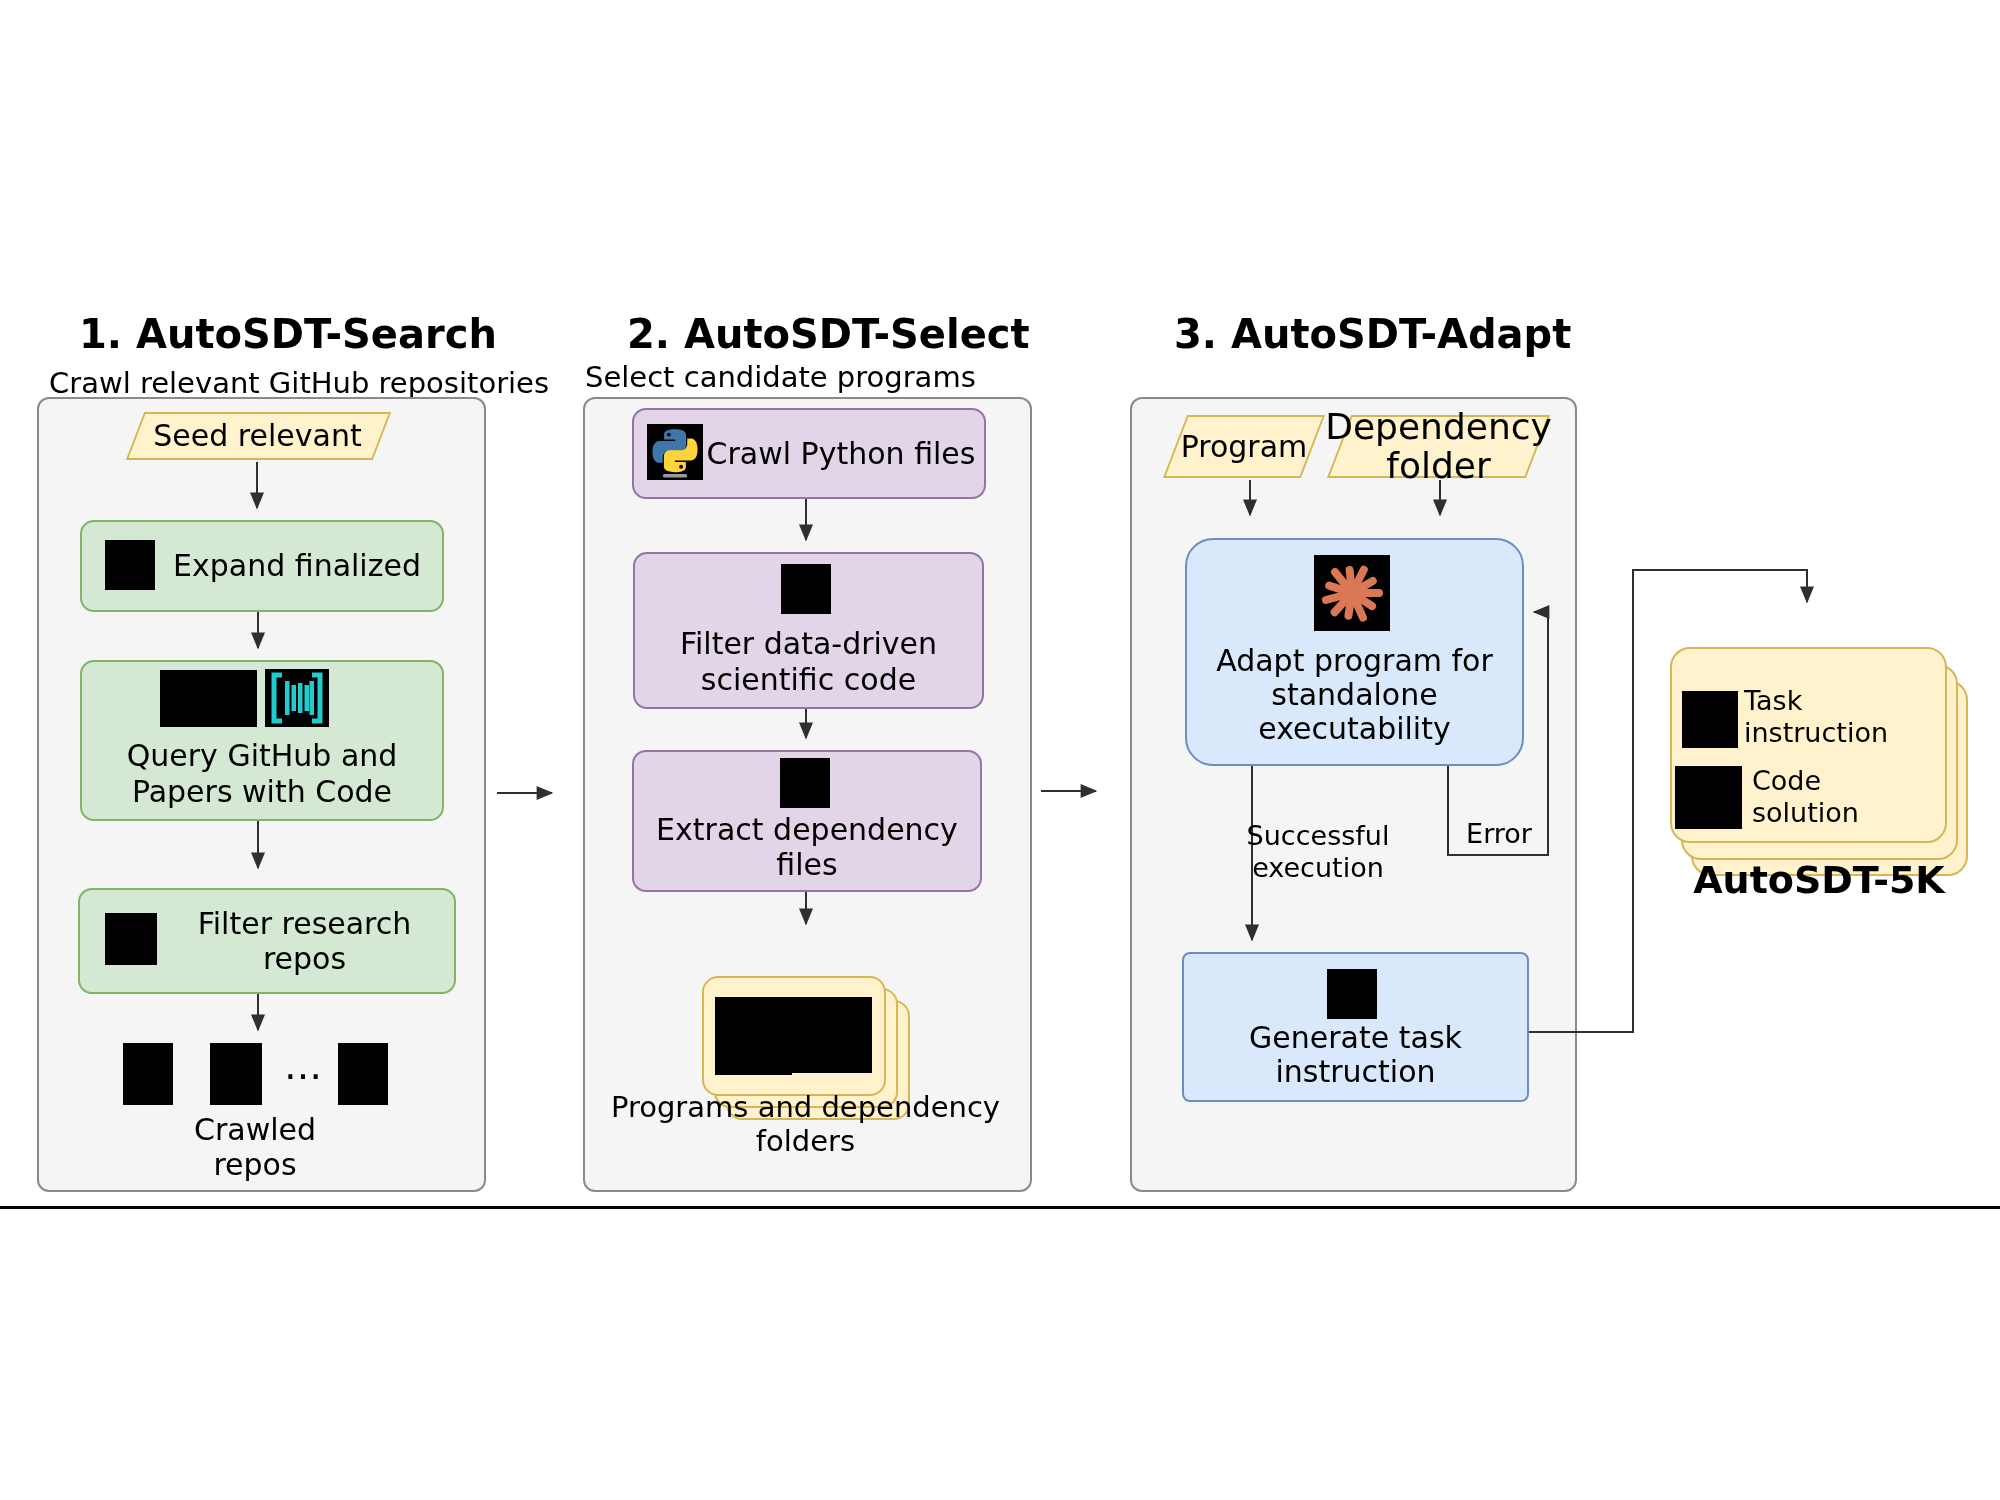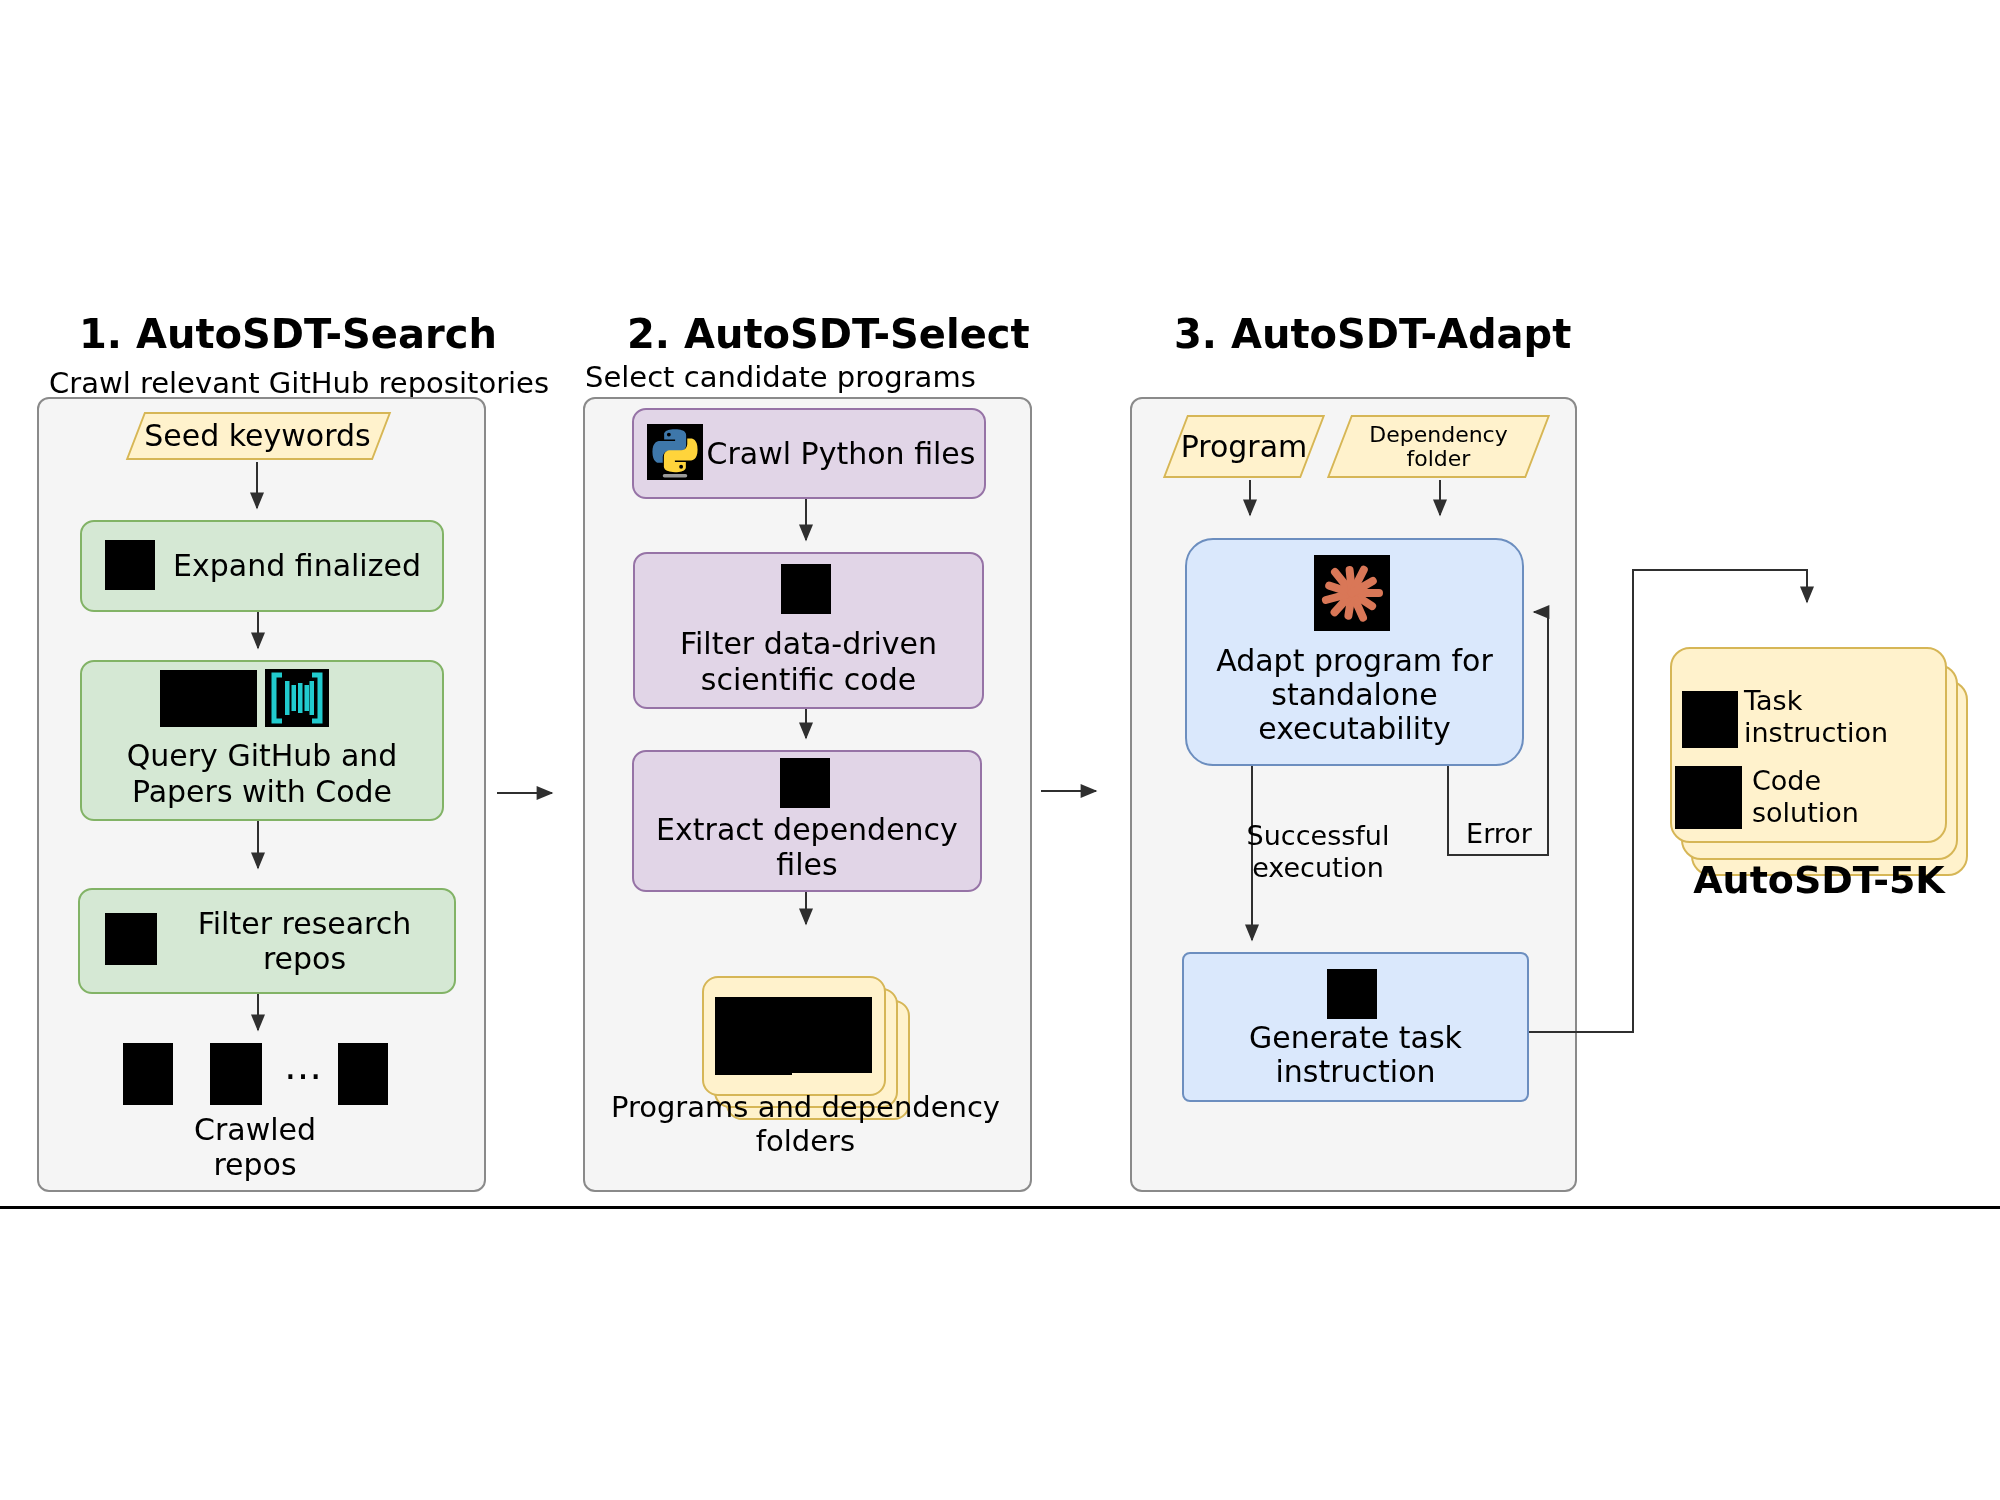--- a/index.html
+++ b/index.html
@@ -66,21 +66,21 @@
       <line x1="1250" y1="480" x2="1250" y2="515" marker-end="url(#arr)"></line>
       <line x1="1440" y1="480" x2="1440" y2="515" marker-end="url(#arr)"></line>
       <line x1="1252" y1="764" x2="1252" y2="940" marker-end="url(#arr)"></line>
       <polyline points="1448,764 1448,855 1548,855 1548,612 1534,612" marker-end="url(#arr)"></polyline>
       <polyline points="1525,1032 1633,1032 1633,570 1807,570 1807,602" marker-end="url(#arr)"></polyline>
     </g>
   </svg>
 
   <div class="abs" style="left:125px;top:412px;width:265px;height:48px;">
     <div class="par-bg" style="left:10px;width:243px;"></div>
-    <div class="txt" style="inset:0;">Seed keywords</div>
+    <div class="txt" style="inset:0;">Seed relevant</div>
   </div>
 
   <div class="node green" style="left:80px;top:520px;width:360px;height:88px;">
     <div class="bk" style="left:23px;top:18px;width:50px;height:50px;"></div>
     <div class="txt" style="left:70px;top:0;right:0;bottom:0;">Expand finalized</div>
   </div>
 
   <div class="node green" style="left:80px;top:660px;width:360px;height:157px;">
     <div class="bk" style="left:78px;top:8px;width:97px;height:57px;"></div>
     <div class="abs" style="left:183px;top:7px;width:64px;height:58px;">
@@ -150,21 +150,21 @@
   </div>
   <div class="txt" style="left:583px;top:1088px;width:445px;height:72px;font-size:29px;">Programs and dependency
 folders</div>
 
   <div class="abs" style="left:1163px;top:415px;width:162px;height:63px;">
     <div class="par-bg" style="left:12px;width:134px;"></div>
     <div class="txt" style="inset:0;">Program</div>
   </div>
   <div class="abs" style="left:1327px;top:415px;width:223px;height:63px;">
     <div class="par-bg" style="left:12px;width:195px;"></div>
-    <div class="txt" style="inset:0;font-size:22px;line-height:1.08;">Dependency
+    <div class="txt" style="inset:0;font-size:36px;line-height:1.08;">Dependency
 folder</div>
   </div>
 
   <div class="node blue" style="left:1185px;top:538px;width:335px;height:224px;border-radius:28px;">
     <div class="abs" style="left:127px;top:15px;width:76px;height:76px;">
       <svg width="76" height="76" viewBox="0 0 76 76">
         <rect width="76" height="76" fill="#000"></rect>
         <g stroke="#d97757" stroke-width="8" stroke-linecap="round">
           <line x1="38" y1="38" x2="65" y2="38"></line>
           <line x1="38" y1="38" x2="58.1" y2="51.1"></line>

